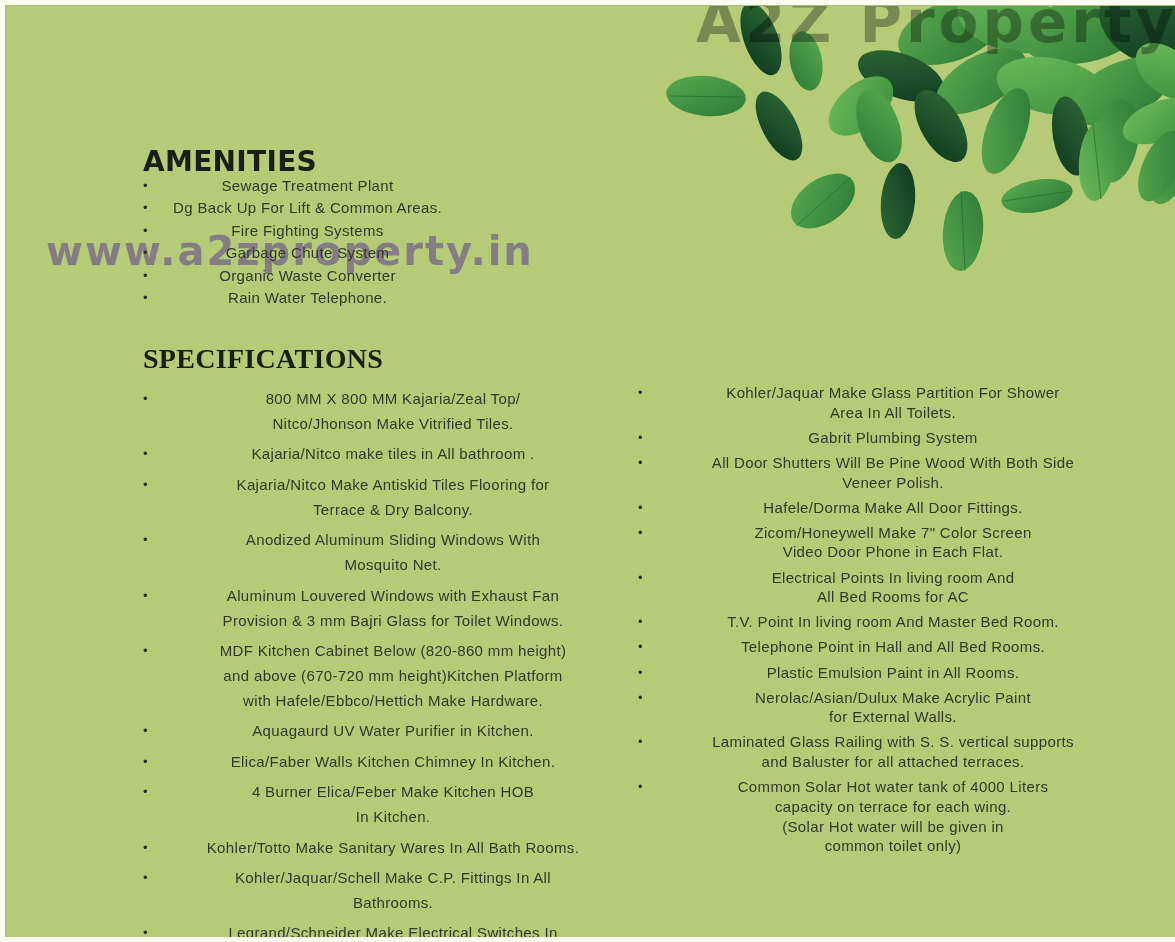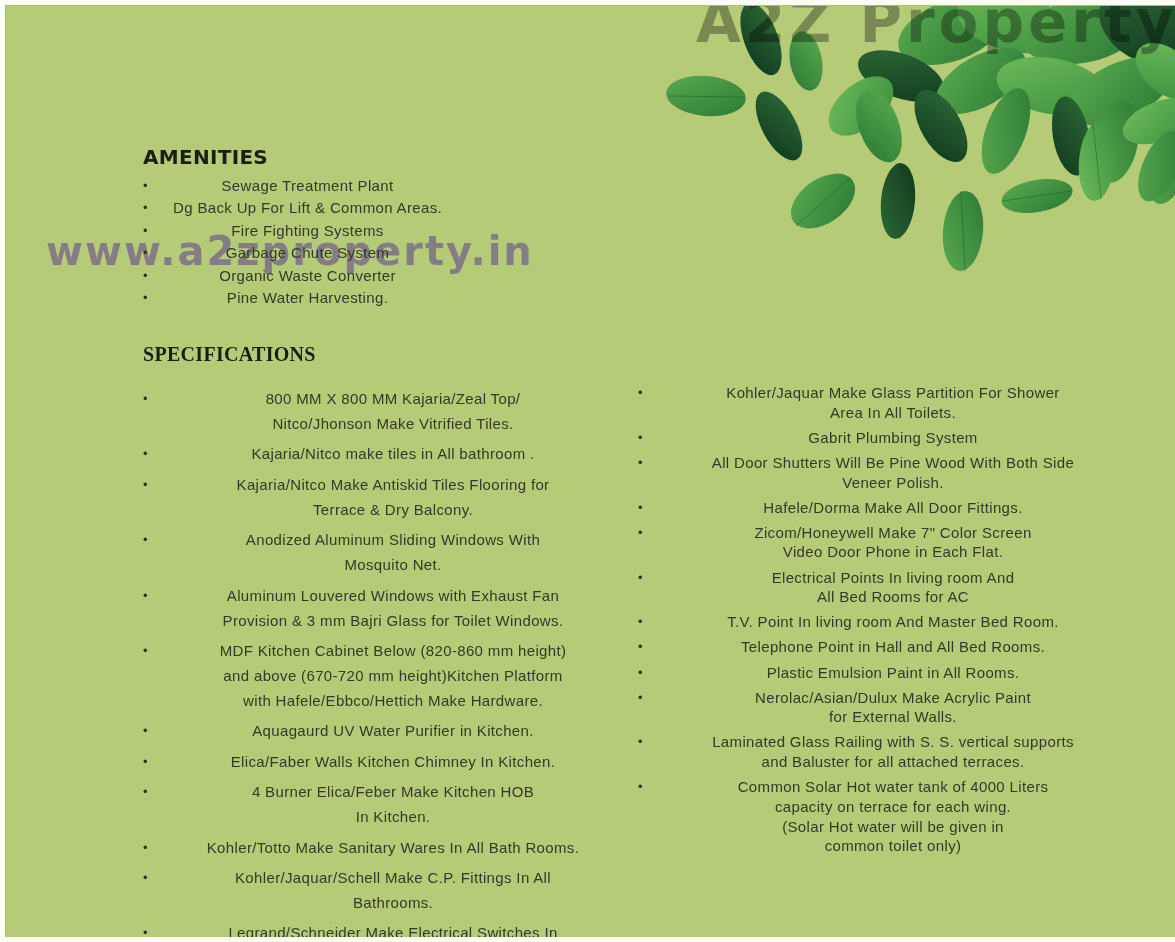--- a/index.html
+++ b/index.html
@@ -50,21 +50,21 @@
       color: #4c1d95;
       opacity: 0.45;
       white-space: nowrap;
       letter-spacing: 2px;
       margin-left: 40px;
     }
     .heading {
       position: absolute;
       font-family: "DejaVu Sans", sans-serif;
       font-weight: bold;
-      font-size: 20px;
+      font-size: 28px;
       color: #1b1e14;
       letter-spacing: 0.3px;
       margin: 0;
     }
     .amenities-heading { left: 137px; top: 139px; }
     .specs-heading { left: 137px; top: 337px; font-family: Liberation Serif, serif; }
     ul.list {
       position: absolute;
       list-style: none;
       margin: 0;
@@ -159,21 +159,21 @@
   <div class="watermark-top">A2Z Property</div>
   <div class="watermark-mid">www.a2zproperty.in</div>
 
   <h2 class="heading amenities-heading">AMENITIES</h2>
   <ul class="list amenities-list">
     <li>Sewage Treatment Plant</li>
     <li>Dg Back Up For Lift &amp; Common Areas.</li>
     <li>Fire Fighting Systems</li>
     <li>Garbage Chute System</li>
     <li>Organic  Waste Converter</li>
-    <li>Pine Water Harvesting.</li>
+    <li>Rain Water Telephone.</li>
   </ul>
 
   <h2 class="heading specs-heading">SPECIFICATIONS</h2>
 
   <ul class="list specs-left">
     <li>800 MM X 800 MM Kajaria/Zeal Top/
 Nitco/Jhonson Make Vitrified Tiles.</li>
     <li>Kajaria/Nitco make tiles in All bathroom .</li>
     <li>Kajaria/Nitco Make Antiskid Tiles Flooring for
 Terrace &amp; Dry Balcony.</li>

